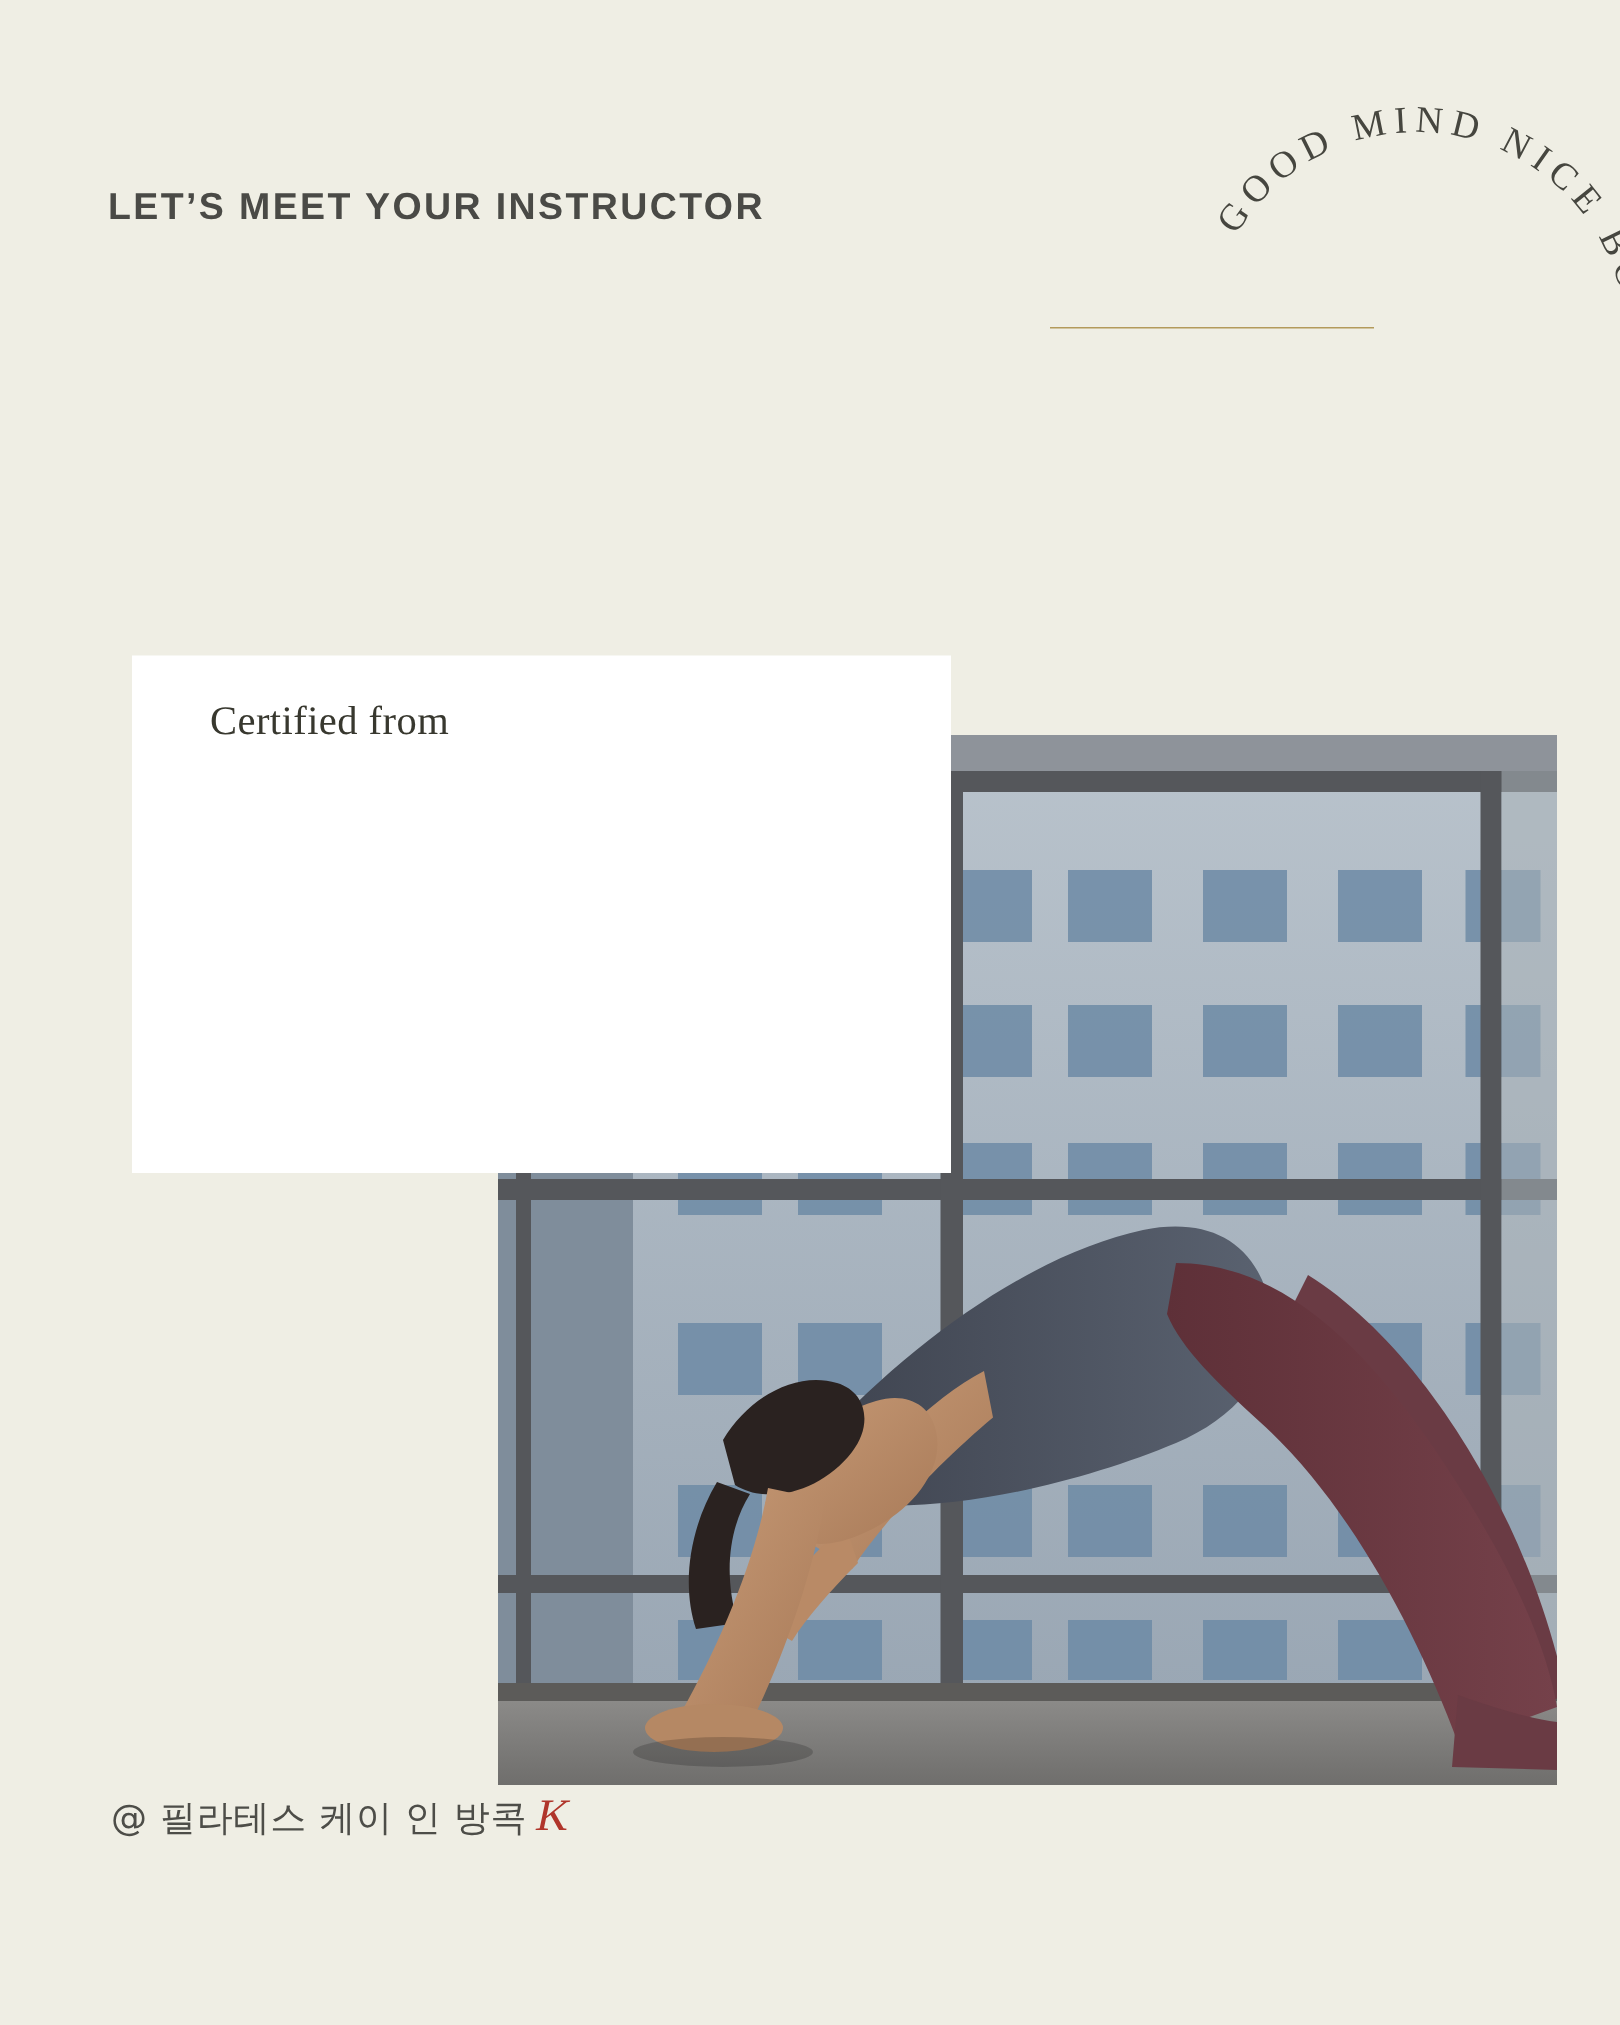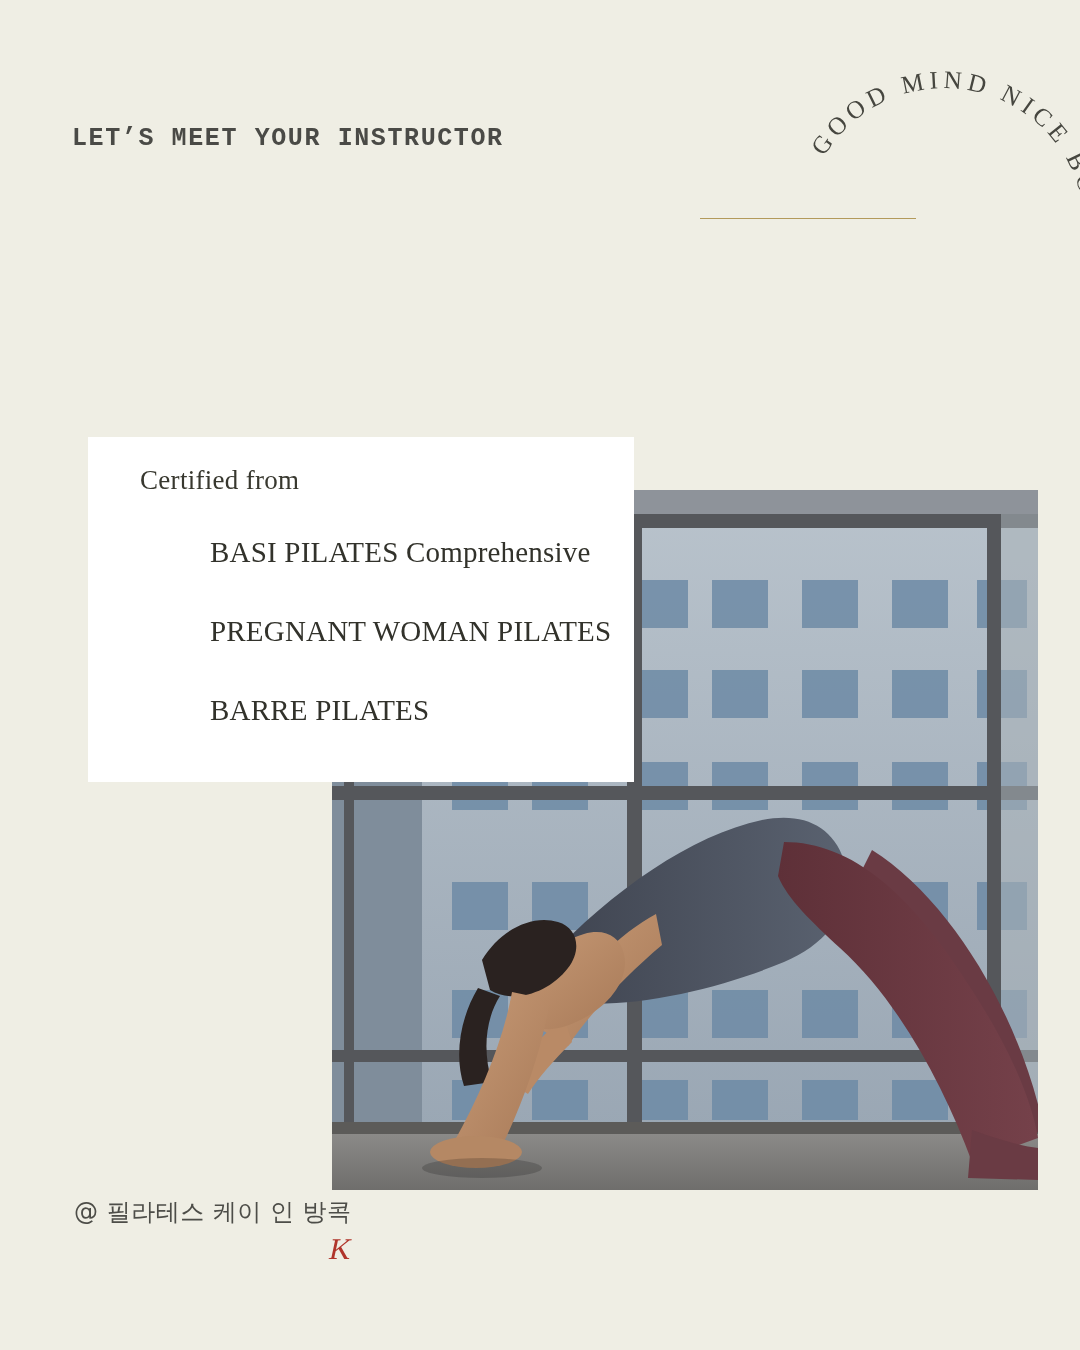--- a/index.html
+++ b/index.html
@@ -20,21 +20,21 @@
     width: 1080px;
     height: 1350px;
     overflow: hidden;
   }
 
   
   .eyebrow {
     position: absolute;
     left: 72px;
     top: 124px;
-    font-family: Liberation Mono, monospace;
+    font-family: Liberation Sans, sans-serif;
     font-weight: 700;
     font-size: 25px;
     letter-spacing: 1.6px;
     color: #4a4a46;
   }
 
   .instructor-name {
     position: absolute;
     left: 74px;
     top: 198px;
@@ -118,24 +118,23 @@
     background: #6d7c8c;
   }
   .photo svg { display: block; }
 
   
   .handle {
     position: absolute;
     left: 74px;
     top: 1196px;
     display: flex;
-    align-items: flex-end;
+    align-items: flex-start;
     gap: 6px;
     z-index: 4;
-    flex-direction: column;
   }
   .handle-text {
     font-family: "DejaVu Sans", sans-serif;
     font-size: 24px;
     color: #4d4d48;
     letter-spacing: 0.5px;
   }
   .handle-mark {
     font-family: "Liberation Serif", serif;
     font-size: 30px;
@@ -291,25 +290,20 @@
 
         <path d="M640 640 C 668 650, 690 656, 706 658 L 706 690 L 636 688 Z" fill="#6a3b44"></path>
 
         <ellipse cx="150" cy="678" rx="60" ry="10" fill="#000" opacity="0.18"></ellipse>
       </g>
     </svg>
   </div>
 
   <div class="cert-card">
     <div class="cert-title">Certified from</div>
-    <ul class="cert-list">
-      <li>BASI PILATES Comprehensive</li>
-      <li>PREGNANT WOMAN PILATES</li>
-      <li>BARRE PILATES</li>
-    </ul>
   </div>
 
   <div class="handle">
     <span class="handle-text">@ 필라테스 케이 인 방콕</span>
     <span class="handle-mark">K</span>
   </div>
 
 </div>
 
 </body></html>

